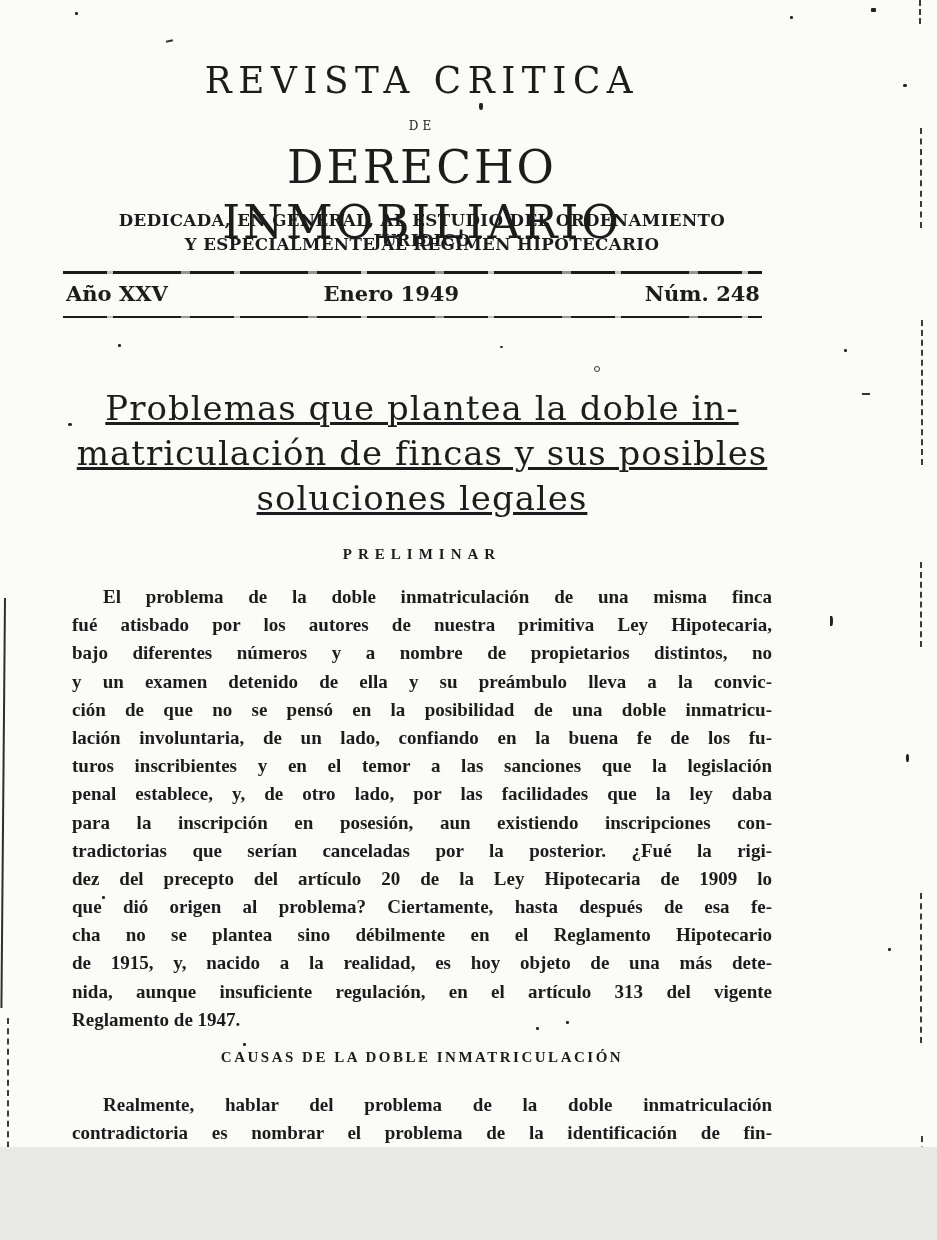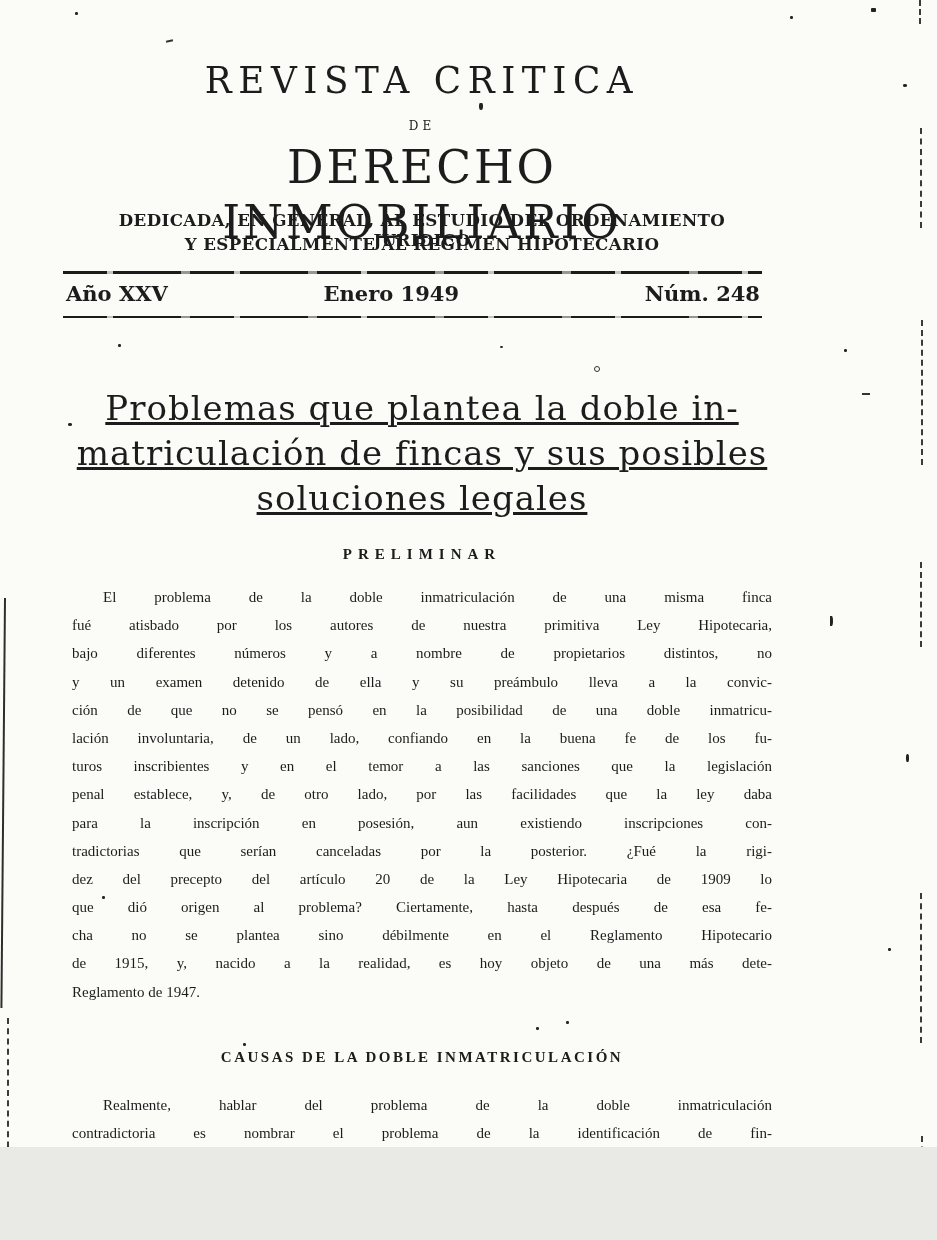--- a/index.html
+++ b/index.html
@@ -77,22 +77,23 @@
   }
   .title-line{white-space:nowrap;text-decoration:underline;}
   .s-heading{
     font-weight:bold; font-size:15px;
     text-align:center;
   }
   .h-preliminar{top:546px; letter-spacing:6px;}
   .h-causas{top:1049px; letter-spacing:2.5px;}
 
   .para{
-    font-size:15px; line-height:28.2px;
+    font-size:19px; line-height:28.2px;
     text-align:justify;
+    font-weight:bold;
   }
   .para1{top:583px;}
   .para2{top:1091px;}
   .tline{
     text-align:justify;
     text-align-last:justify;
     white-space:normal;
     overflow:hidden; height:28.2px;
   }
   .tline.indent{text-indent:31px;}
@@ -143,20 +144,21 @@
         <div class="tline">ción de que no se pensó en la posibilidad de una doble inmatricu-</div>
         <div class="tline">lación involuntaria, de un lado, confiando en la buena fe de los fu-</div>
         <div class="tline">turos inscribientes y en el temor a las sanciones que la legislación</div>
         <div class="tline">penal establece, y, de otro lado, por las facilidades que la ley daba</div>
         <div class="tline">para la inscripción en posesión, aun existiendo inscripciones con-</div>
         <div class="tline">tradictorias que serían canceladas por la posterior. ¿Fué la rigi-</div>
         <div class="tline">dez del precepto del artículo 20 de la Ley Hipotecaria de 1909 lo</div>
         <div class="tline">que dió origen al problema? Ciertamente, hasta después de esa fe-</div>
         <div class="tline">cha no se plantea sino débilmente en el Reglamento Hipotecario</div>
         <div class="tline">de 1915, y, nacido a la realidad, es hoy objeto de una más dete-</div>
+        <div class="tline">nida, aunque insuficiente regulación, en el artículo 313 del vigente</div>
         <div class="tline endline">Reglamento de 1947.</div>
       </div>
 
     <div class="abs col s-heading h-causas">CAUSAS DE LA DOBLE INMATRICULACIÓN</div>
 
     <div class="abs col para para2">
         <div class="tline indent">Realmente, hablar del problema de la doble inmatriculación</div>
         <div class="tline">contradictoria es nombrar el problema de la identificación de fin-</div>
       </div>
   </div>

